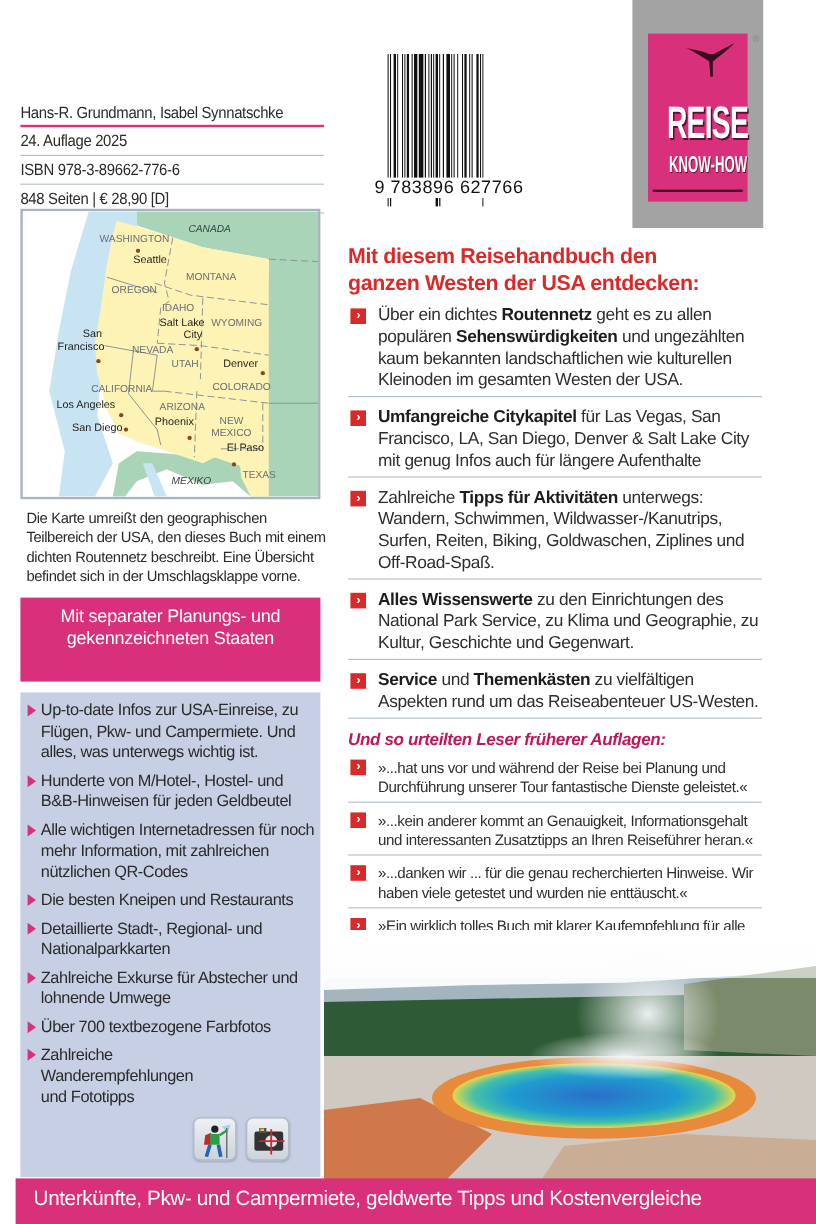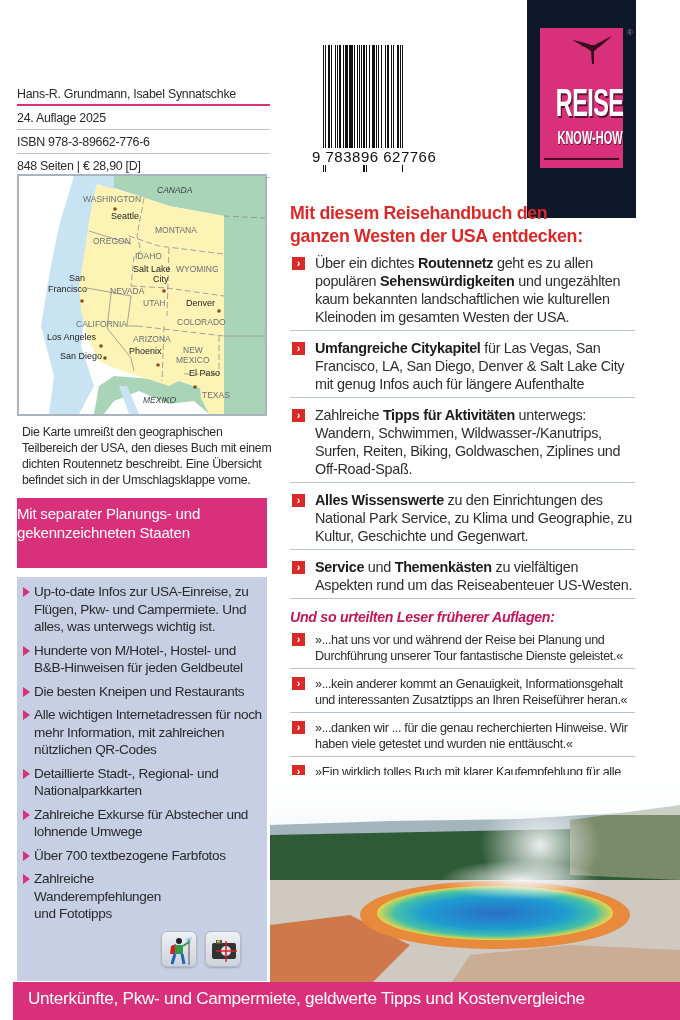--- a/index.html
+++ b/index.html
@@ -12,35 +12,35 @@
   .info-row.first { border-bottom: 2px solid #d8307a; }
   .info-row.last { border-bottom: none; font-weight: bold; }
 
   
   .barcode { position: absolute; left: 310px; top: 45px; width: 160px; height: 125px; }
   .barcode-bars { position: absolute; left: 13px; top: 0; width: 142px; height: 110px; display: flex; align-items: stretch; }
   .barcode-bars span { display: block; height: 100%; background: #111; }
   .barcode-num { position: absolute; left: 0; top: 103px; font-family: Liberation Sans, sans-serif; font-size: 15px; letter-spacing: 0.5px; background: #fff; padding: 0 2px; color: #111; }
 
   
-  .logo { position: absolute; left: 527px; top: 0; width: 109px; height: 218px; background: #0f172a; }
+  .logo { position: absolute; left: 527px; top: 0; width: 109px; height: 190px; background: #a3a3a3; }
   .logo-inner { position: absolute; left: 13px; top: 28px; width: 83px; height: 140px; background: #d8307a; }
   .logo-reise { position: absolute; left: 0; right: 0; top: 55px; text-align: center; font-family: "Liberation Sans", sans-serif; font-weight: bold; font-size: 38px; color: #fff; transform: scaleX(0.62); letter-spacing: -1px; text-shadow: 2px 2px 0 #5a1030; line-height: 40px; }
   .logo-knowhow { position: absolute; left: 0; right: 0; top: 100px; text-align: center; font-weight: bold; font-size: 19px; color: #fff; transform: scaleX(0.58); text-shadow: 1px 1px 0 #5a1030; line-height: 20px; white-space: nowrap; }
   .logo-rule { position: absolute; left: 4px; right: 4px; top: 130px; height: 2px; background: #4a0d28; }
   .logo-reg { position: absolute; left: 627px; top: 28px; font-size: 8px; color: #888; }
   .logo-bird { position: absolute; left: 30px; top: 6px; }
 
   
   .map { position: absolute; left: 17px; top: 174px; width: 250px; height: 242px; border: 2px solid #a9b4bf; background: #fff; overflow: hidden; }
   .map svg { display: block; }
   .map-caption { position: absolute; left: 22px; top: 424px; width: 250px; font-size: 12.3px; line-height: 16px; color: #2a2a2a; letter-spacing: -0.3px; }
 
   
-  .pink-box { position: absolute; left: 17px; top: 498px; width: 250px; height: 70px; background: #d8307a; color: #fff; font-size: 15px; line-height: 19px; padding-top: 6px; font-weight: normal; letter-spacing: -0.2px; }
+  .pink-box { position: absolute; left: 17px; top: 498px; width: 250px; height: 70px; background: #d8307a; color: #fff; text-align: center; font-size: 15px; line-height: 19px; padding-top: 6px; font-weight: normal; letter-spacing: -0.2px; }
 
   
   .blue-box { position: absolute; left: 17px; top: 577px; width: 250px; height: 404px; background: #c7cfe4; padding: 6px 4px 0 5px; }
   .blue-item { position: relative; padding-left: 12px; font-size: 13.6px; line-height: 17.5px; margin-bottom: 6px; letter-spacing: -0.35px; color: #2a2a2a; }
   .blue-item .tri { position: absolute; left: 1px; top: 4px; width: 0; height: 0; border-left: 7px solid #d8307a; border-top: 5px solid transparent; border-bottom: 5px solid transparent; }
   .icons-row { position: absolute; left: 144px; top: 354px; display: flex; gap: 8px; }
   .icon-tile { width: 36px; height: 36px; border-radius: 6px; background: linear-gradient(#eef0f4, #cdd3dc); border: 1px solid #b4bac4; box-shadow: 0 1px 2px rgba(0,0,0,0.2); }
 
   
   .headline { position: absolute; left: 290px; top: 202px; width: 370px; color: #d92a2a; font-weight: bold; font-size: 17.8px; line-height: 23px; letter-spacing: -0.3px; }
@@ -224,22 +224,22 @@
 <div class="map-caption">Die Karte umreißt den geographischen Teilbereich der USA, den dieses Buch mit einem dichten Routennetz beschreibt. Eine Übersicht befindet sich in der Umschlagsklappe vorne.</div>
 
 <div class="pink-box">
   <div>Mit separater Planungs- und</div>
   <div>gekennzeichneten Staaten</div>
 </div>
 
 <div class="blue-box">
   <div class="blue-item"><span class="tri"></span><span>Up-to-date Infos zur USA-Einreise, zu Flügen, Pkw- und Campermiete. Und alles, was unterwegs wichtig ist.</span></div>
   <div class="blue-item"><span class="tri"></span><span>Hunderte von M/Hotel-, Hostel- und B&amp;B-Hinweisen für jeden Geldbeutel</span></div>
+  <div class="blue-item"><span class="tri"></span><span>Alle wichtigen Internetadressen für noch mehr Information, mit zahlreichen nützlichen QR-Codes</span></div>
   <div class="blue-item"><span class="tri"></span><span>Die besten Kneipen und Restaurants</span></div>
-  <div class="blue-item"><span class="tri"></span><span>Alle wichtigen Internetadressen für noch mehr Information, mit zahlreichen nützlichen QR-Codes</span></div>
   <div class="blue-item"><span class="tri"></span><span>Detaillierte Stadt-, Regional- und Nationalparkkarten</span></div>
   <div class="blue-item"><span class="tri"></span><span>Zahlreiche Exkurse für Abstecher und lohnende Umwege</span></div>
   <div class="blue-item"><span class="tri"></span><span>Über 700 textbezogene Farbfotos</span></div>
   <div class="blue-item" style="width:130px;"><span class="tri"></span><span>Zahlreiche Wanderempfehlungen und Fototipps</span></div>
   <div class="icons-row">
     <div class="icon-tile">
       <svg width="36" height="36" viewBox="0 0 36 36">
         <path d="M23 7 L30 5 L28 12 Z" fill="#9fd2ec"></path>
         <line x1="27" y1="8" x2="27" y2="33" stroke="#555" stroke-width="1"></line>
         <circle cx="17" cy="9" r="3" fill="#222"></circle>

